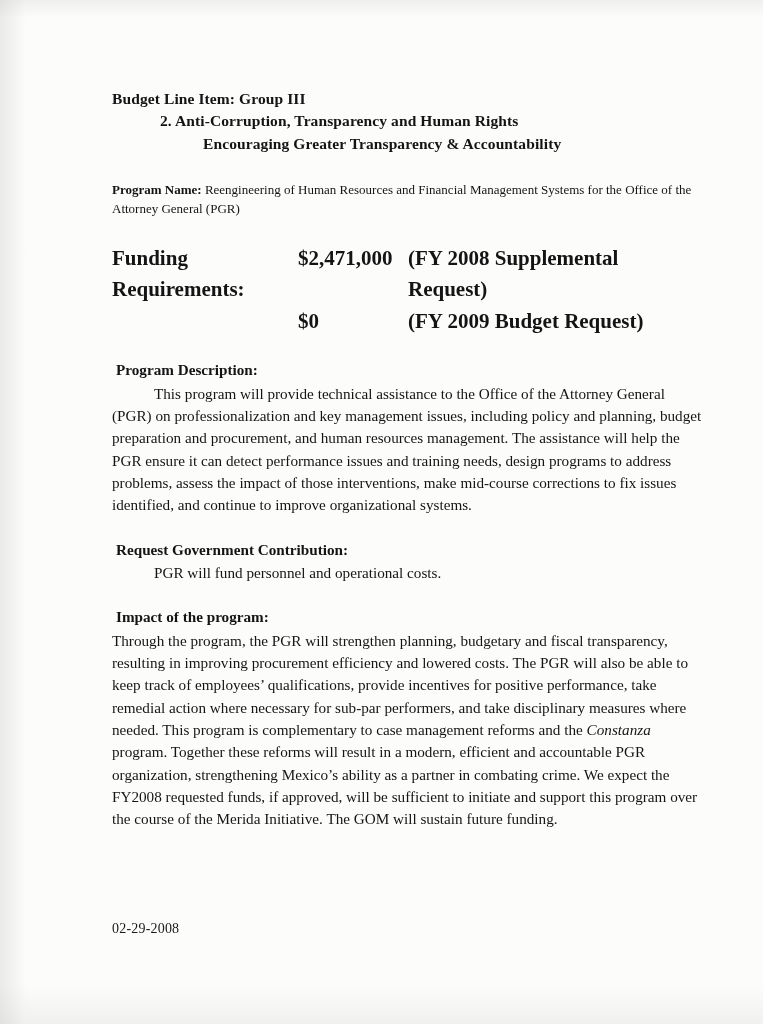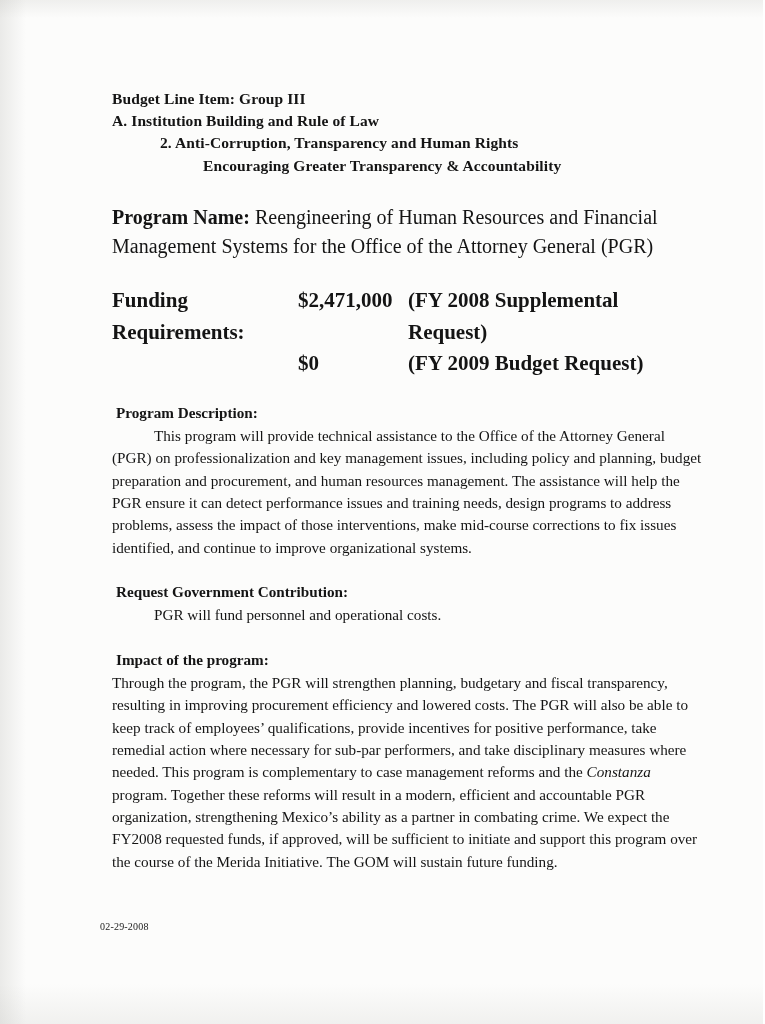--- a/index.html
+++ b/index.html
@@ -41,21 +41,21 @@
     line-height: 1.42;
     letter-spacing: 0.1px;
   }
   .heading-line-1 { margin: 0; }
   .heading-line-2 { margin: 0; }
   .heading-line-3 { margin: 0; padding-left: 48px; }
   .heading-line-4 { margin: 1px; padding-left: 90px; }
 
   .section {
     margin-top: 26px;
-    font-size: 20px;
+    font-size: 13px;
     line-height: 1.45;
   }
   .label-bold {
     font-weight: bold;
   }
   .program-name p {
     margin: 0;
     text-align: left;
   }
   .funding {
@@ -97,23 +97,23 @@
     text-align: left;
   }
   .indent {
     text-indent: 42px;
   }
   .italic {
     font-style: italic;
   }
   .date-stamp {
     position: absolute;
-    left: 100px;
+    left: 112px;
     top: 921px;
-    font-size: 10px;
+    font-size: 14px;
     font-family: "Liberation Serif", serif;
     color: #1a1a1a;
     letter-spacing: 0.2px;
   }
   .scan-shadow-left {
     position: absolute;
     left: 0; top: 0; bottom: 0;
     width: 26px;
     background: linear-gradient(to right, rgba(170,170,165,0.22), rgba(255,255,255,0));
     pointer-events: none;
@@ -139,21 +139,20 @@
 <div class="page">
   <div class="sheet"></div>
   <div class="scan-shadow-top"></div>
   <div class="scan-shadow-left"></div>
   <div class="scan-shadow-bottom"></div>
 
   <div class="content">
 
     <div class="heading-block">
       <p class="heading-line-1">Budget Line Item: Group III</p>
-      <p class="heading-line-2">A. Institution Building and Rule of Law</p>
       <p class="heading-line-3">2.  Anti-Corruption, Transparency and Human Rights</p>
       <p class="heading-line-4">Encouraging Greater Transparency &amp; Accountability</p>
     </div>
 
     <div class="section program-name">
       <p><span class="label-bold">Program Name:</span> <span>Reengineering of Human Resources and Financial Management Systems for the Office of the Attorney General (PGR)</span></p>
     </div>
 
     <div class="funding">
       <div class="funding-row first">

